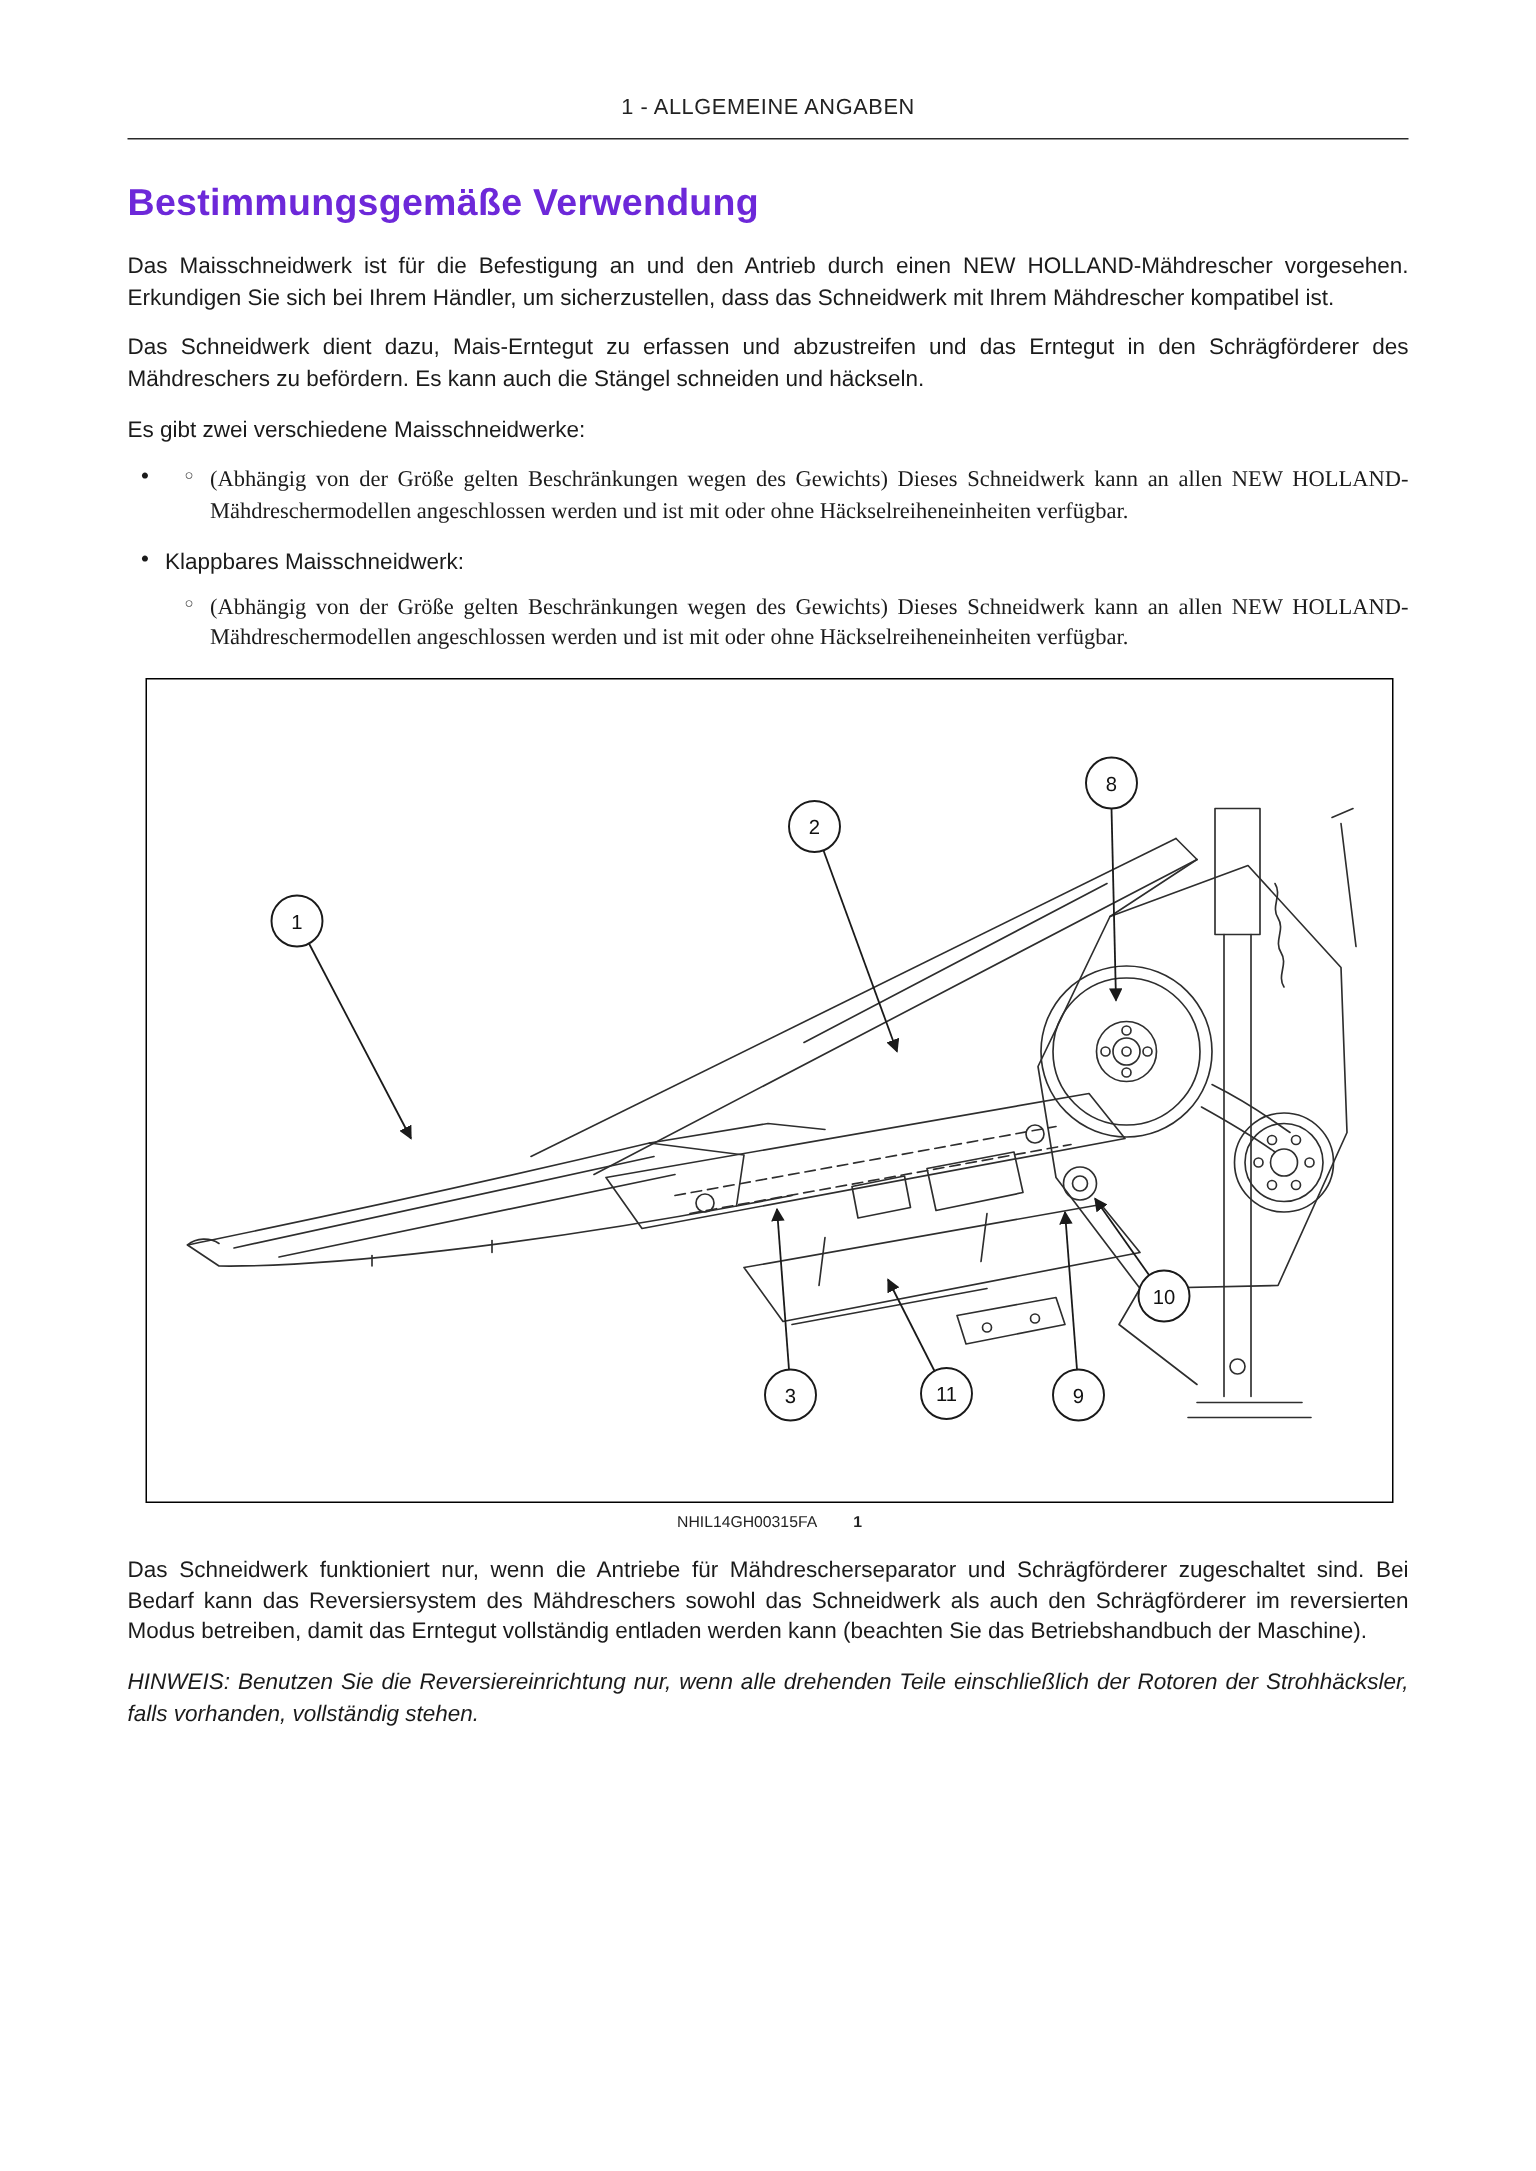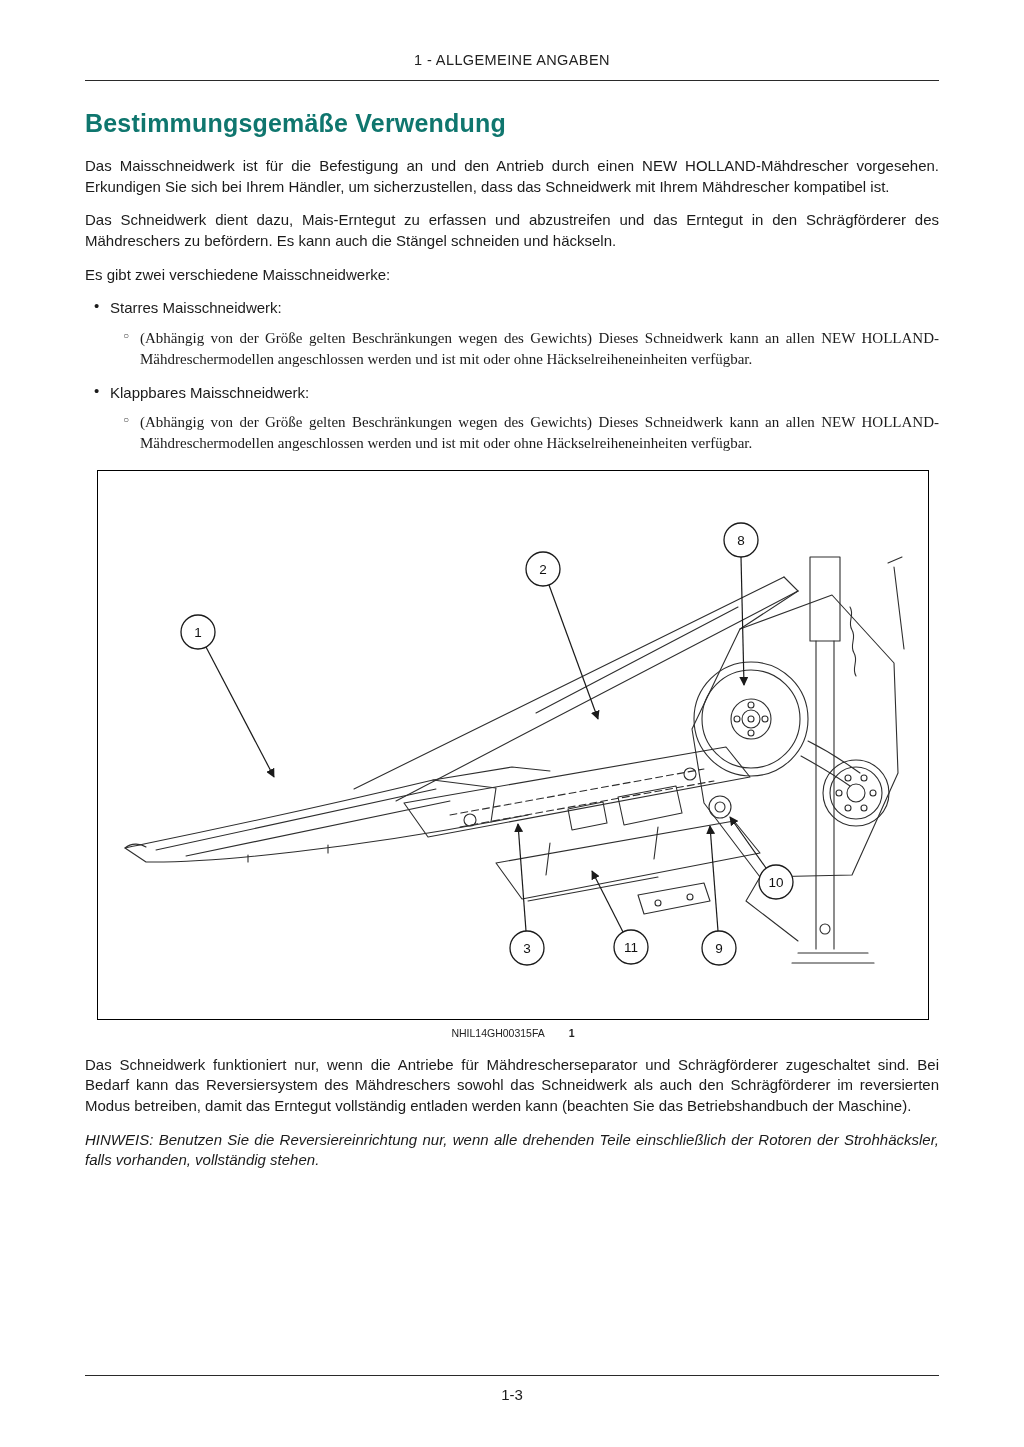--- a/index.html
+++ b/index.html
@@ -1,21 +1,21 @@
 <!DOCTYPE html>
 <html lang="de"><head>
 <meta charset="utf-8">
 <style>
   html,body { margin:0; padding:0; background:#ffffff; }
   .page {
     position:relative;
     width:1024px; height:1447px;
     margin:0 auto;
     box-sizing:border-box;
-    padding:4px 85px;
+    padding:16px 85px;
     background:#ffffff;
     font-family:"Liberation Sans", sans-serif;
     color:#1b1b1b;
     overflow:hidden;
   }
   
   .page-header { padding-top:48px; }
   .chapter-header {
     text-align:center;
     font-size:14.5px;
@@ -25,21 +25,21 @@
   .header-rule {
     border:none;
     border-bottom:1.6px solid #2a2a2a;
     margin:12px 0 0 0;
   }
   
   .section-title {
     font-size:25px;
     font-weight:bold;
     margin:28px 0 18px 0;
-    color:#0f766e;
+    color:#6d28d9;
     letter-spacing:0.2px;
   }
   
   .body-p {
     font-size:15px;
     line-height:1.38;
     margin:0 0 13px 0;
     text-align:justify;
   }
   
@@ -113,21 +113,20 @@
 
   <main>
     <h1 class="section-title">Bestimmungsgemäße Verwendung</h1>
 
     <p class="body-p">Das Maisschneidwerk ist für die Befestigung an und den Antrieb durch einen NEW HOLLAND-Mähdrescher vorgesehen. Erkundigen Sie sich bei Ihrem Händler, um sicherzustellen, dass das Schneidwerk mit Ihrem Mähdrescher kompatibel ist.</p>
     <p class="body-p">Das Schneidwerk dient dazu, Mais-Erntegut zu erfassen und abzustreifen und das Erntegut in den Schrägförderer des Mähdreschers zu befördern. Es kann auch die Stängel schneiden und häckseln.</p>
     <p class="body-p">Es gibt zwei verschiedene Maisschneidwerke:</p>
 
     <ul class="main-list">
       <li>
-        <p class="body-p li-label">Starres Maisschneidwerk:</p>
         <ul class="sub-list">
           <li>
             <p class="body-p">(Abhängig von der Größe gelten Beschränkungen wegen des Gewichts) Dieses Schneidwerk kann an allen NEW HOLLAND-Mähdreschermodellen angeschlossen werden und ist mit oder ohne Häckselreiheneinheiten verfügbar.</p>
           </li>
         </ul>
       </li>
       <li>
         <p class="body-p li-label">Klappbares Maisschneidwerk:</p>
         <ul class="sub-list">
           <li>
@@ -262,18 +261,14 @@
       <figcaption class="fig-caption">
         <span>NHIL14GH00315FA</span><span class="fig-num">1</span>
       </figcaption>
     </figure>
 
     <p class="body-p">Das Schneidwerk funktioniert nur, wenn die Antriebe für Mähdrescherseparator und Schrägförderer zugeschaltet sind. Bei Bedarf kann das Reversiersystem des Mähdreschers sowohl das Schneidwerk als auch den Schrägförderer im reversierten Modus betreiben, damit das Erntegut vollständig entladen werden kann (beachten Sie das Betriebshandbuch der Maschine).</p>
 
     <p class="body-p note-p"><span class="note-label">HINWEIS:</span><span> Benutzen Sie die Reversiereinrichtung nur, wenn alle drehenden Teile einschließlich der Rotoren der Strohhäcksler, falls vorhanden, vollständig stehen.</span></p>
   </main>
 
-  <footer class="page-footer">
-    <hr class="footer-rule">
-    <div class="footer-text">1-3</div>
-  </footer>
 
 </div>
 
 </body></html>

